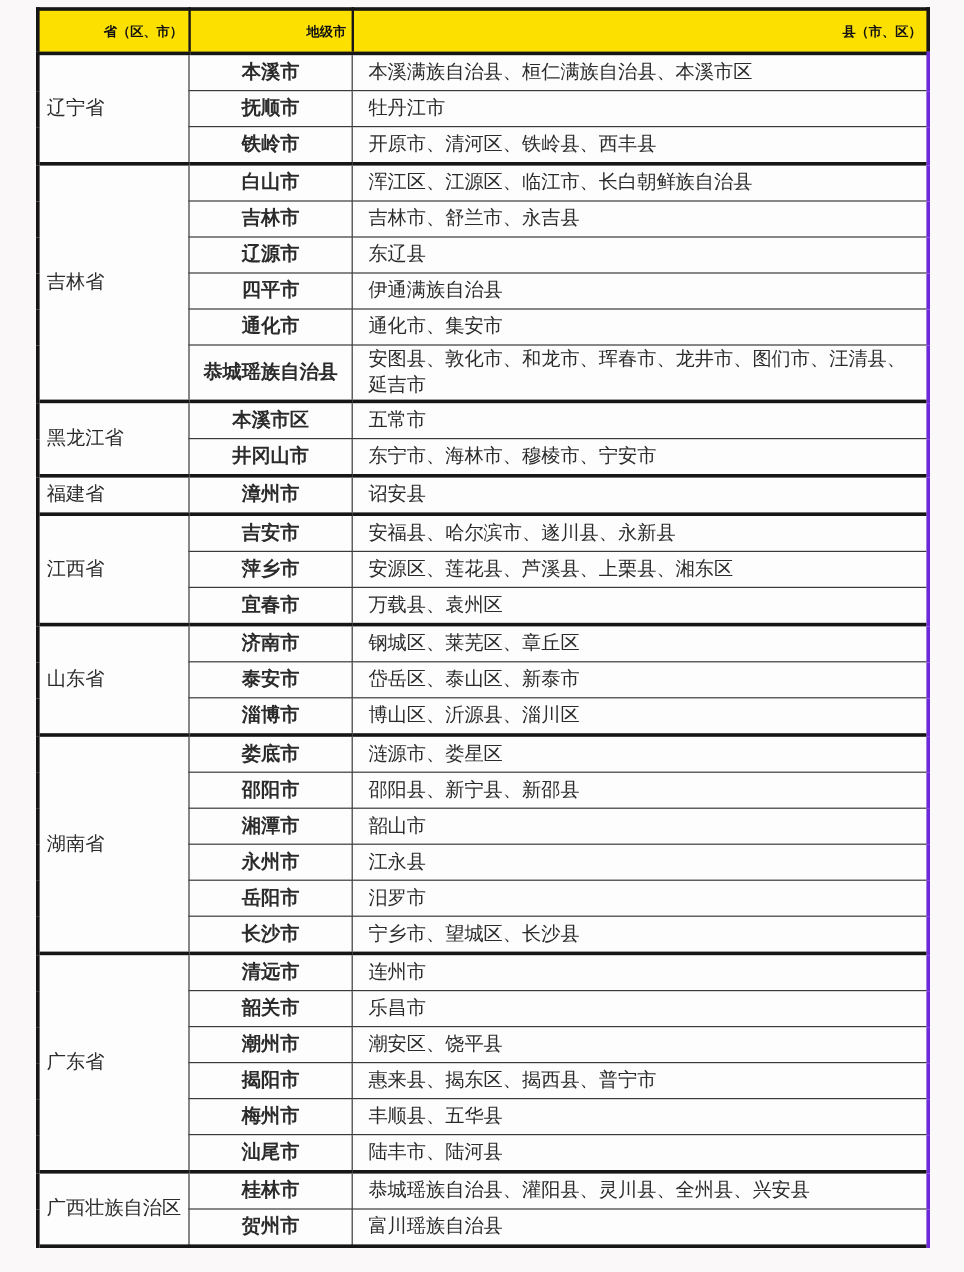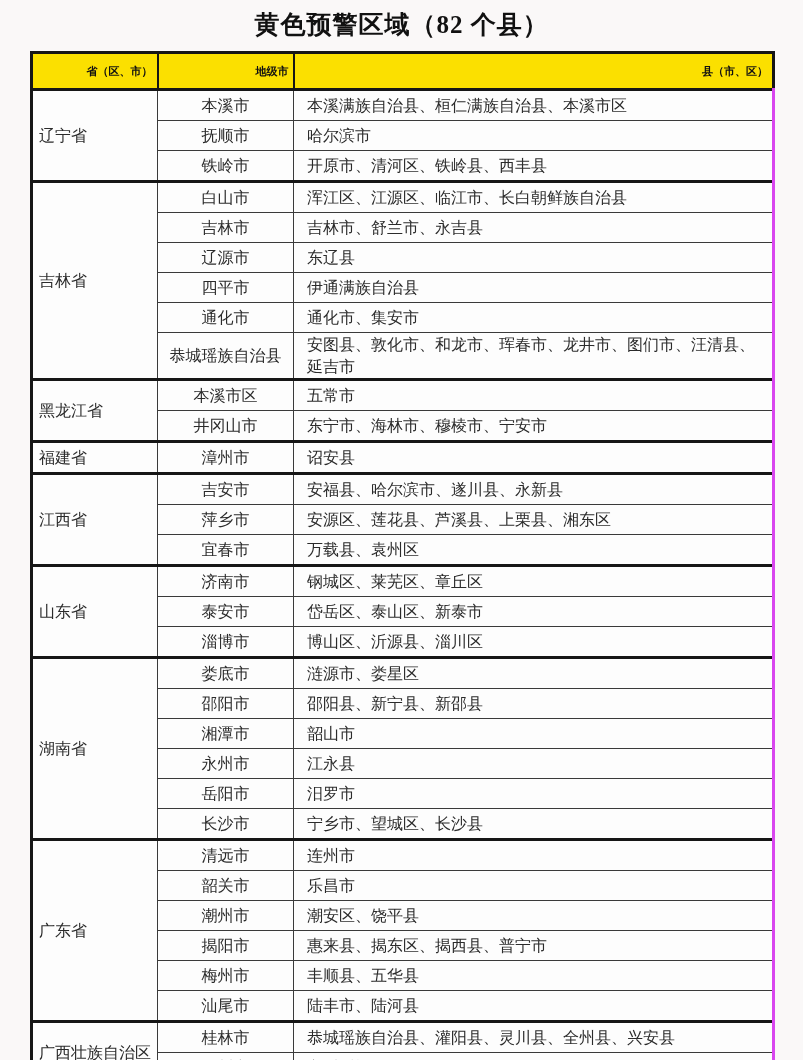--- a/index.html
+++ b/index.html
@@ -54,32 +54,32 @@
     vertical-align: middle;
   }
   .warning-table tr.group-start td {
     border-top: 3px solid #161616;
   }
   td.province {
     border-left: 3px solid #161616;
   }
   td.city {
     text-align: center;
+    font-weight: bold;
   }
   td.counties {
     text-align: left;
     padding-left: 13px;
-    border-right: 3px solid #d946ef;
+    border-right: 3px solid #6d28d9;
   }
 </style>
 </head>
 <body>
 
 <div class="page">
-  <h1 class="title">黄色预警区域（82 个县）</h1>
   <table class="warning-table">
     <colgroup>
       <col class="c1">
         <col class="c2">
         <col class="c3">
     </colgroup>
     <thead>
       <tr>
         <th>省（区、市）</th>
         <th>地级市</th>
@@ -87,21 +87,21 @@
       </tr>
     </thead>
     <tbody>
         <tr class="group-start">
           <td rowspan="3" class="province">辽宁省</td>
           <td class="city">本溪市</td>
           <td class="counties">本溪满族自治县、桓仁满族自治县、本溪市区</td>
         </tr>
         <tr>
           <td class="city">抚顺市</td>
-          <td class="counties">哈尔滨市</td>
+          <td class="counties">牡丹江市</td>
         </tr>
         <tr>
           <td class="city">铁岭市</td>
           <td class="counties">开原市、清河区、铁岭县、西丰县</td>
         </tr>
         <tr class="group-start">
           <td rowspan="6" class="province">吉林省</td>
           <td class="city">白山市</td>
           <td class="counties">浑江区、江源区、临江市、长白朝鲜族自治县</td>
         </tr>

